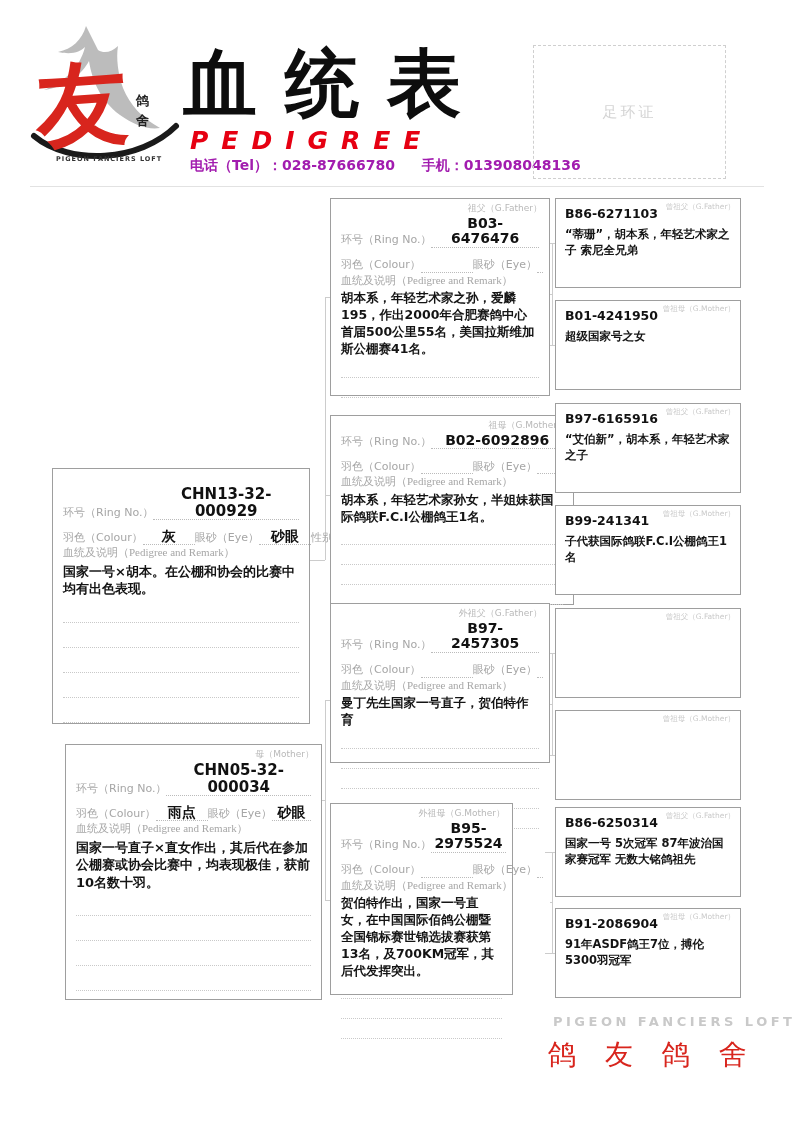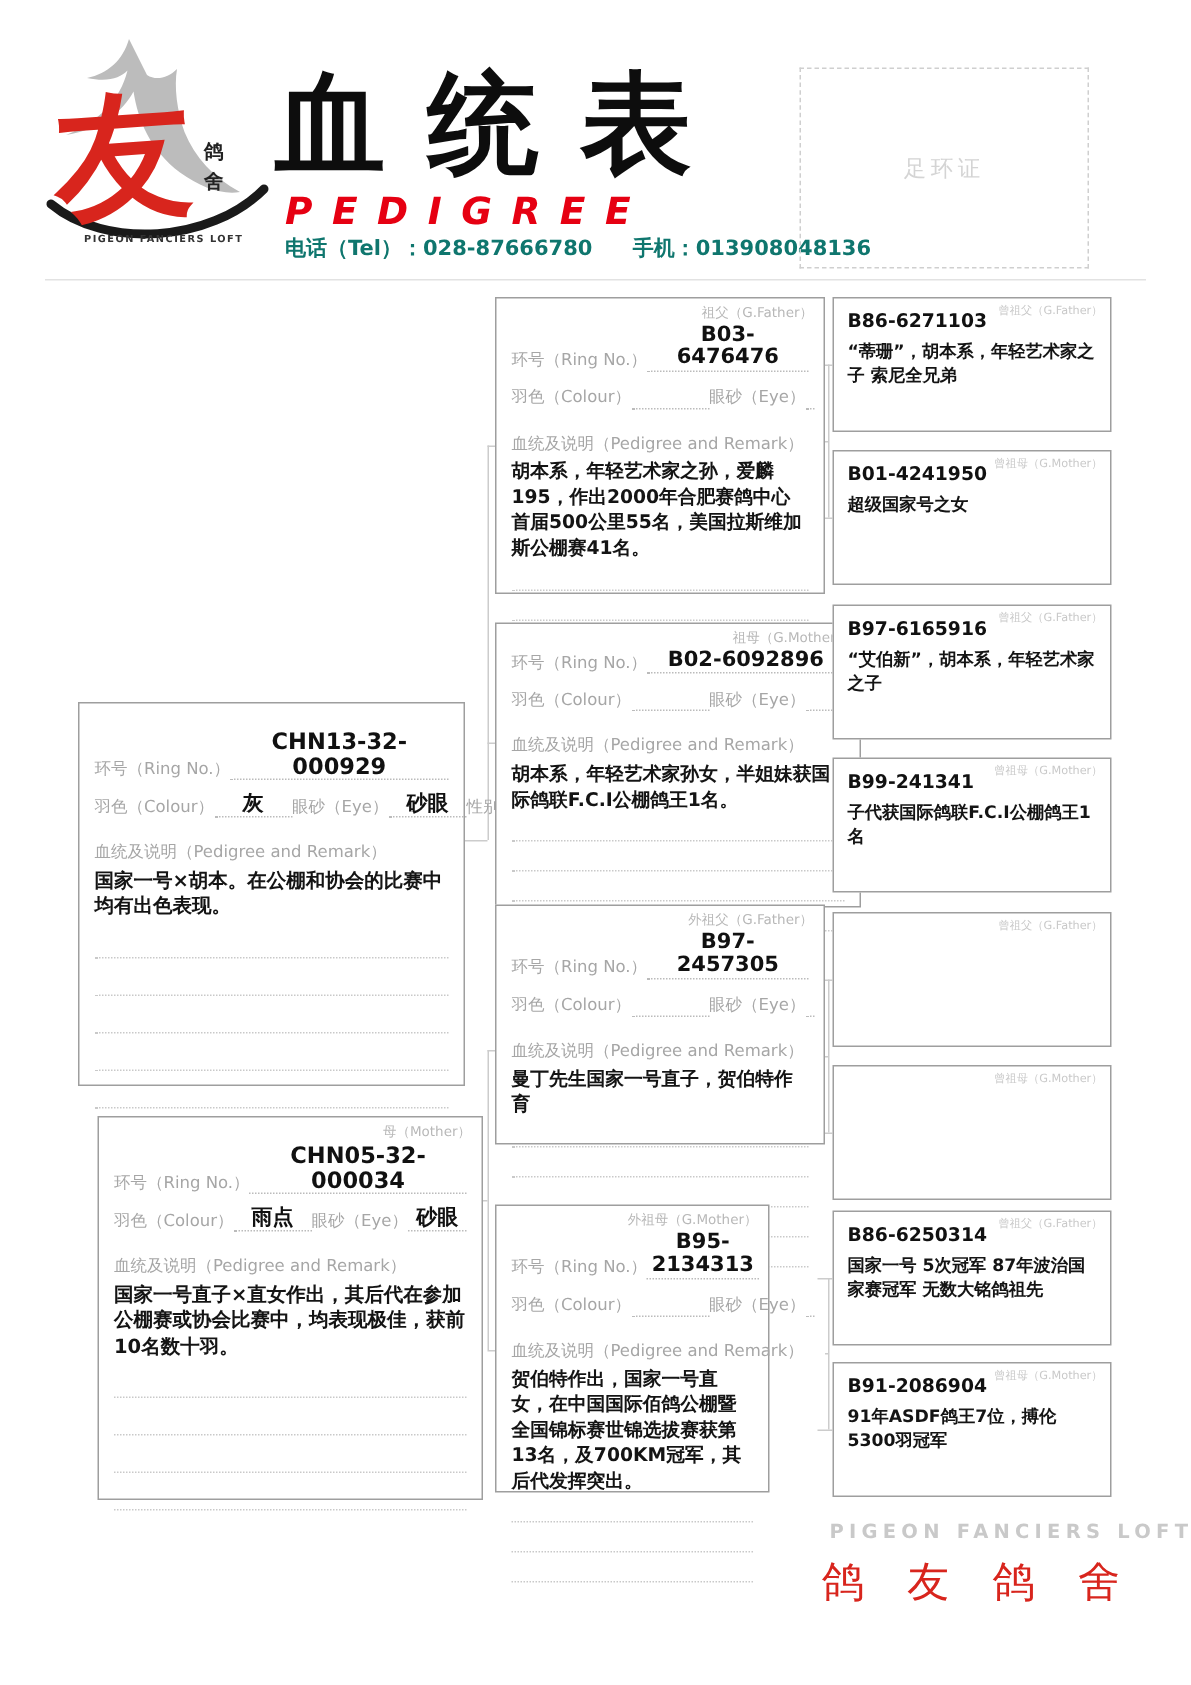--- a/index.html
+++ b/index.html
@@ -12,39 +12,39 @@
   .logo-friend{position:absolute;left:8px;top:38px;font-size:92px;font-weight:bold;color:#d8251d;
     font-family:"DejaVu Serif",serif;transform:rotate(-4deg);line-height:1;}
   .logo-vert{position:absolute;left:108px;top:72px;display:flex;flex-direction:column;gap:2px;
     font-size:13px;font-weight:bold;color:#222;}
   .logo-en{position:absolute;left:28px;top:135px;font-size:6.5px;letter-spacing:1px;color:#333;font-weight:bold;white-space:nowrap;}
 
   .main-title{position:absolute;left:183px;top:46px;font-size:74px;font-weight:bold;color:#0d0d0d;
     letter-spacing:28px;font-family:"DejaVu Serif",serif;line-height:1;white-space:nowrap;}
   .sub-title{position:absolute;left:190px;top:126px;font-size:25px;font-weight:bold;font-style:italic;
     color:#e60012;letter-spacing:13px;white-space:nowrap;}
-  .contact{position:absolute;left:190px;top:157px;font-size:14px;font-weight:bold;color:#0f766e;white-space:nowrap;}
+  .contact{position:absolute;left:190px;top:157px;font-size:14px;font-weight:bold;color:#a21caf;white-space:nowrap;}
   .contact span{margin-right:22px;}
 
   .ring-cert{position:absolute;left:533px;top:45px;width:191px;height:132px;border:1px dashed #cfcfcf;
     display:flex;align-items:center;justify-content:center;}
   .ring-cert span{color:#d4d4d4;font-size:15px;letter-spacing:3px;}
 
   .hdr-divider{position:absolute;left:30px;top:186px;width:734px;border-top:1px solid #e2e2e2;}
 
   
   .box{position:absolute;background:#fff;border:1px solid #9e9e9e;box-sizing:border-box;padding:8px 10px 6px 10px;}
   .rel{position:absolute;top:3px;right:7px;font-size:9px;color:#b8b8b8;white-space:nowrap;}
   .frow{display:flex;align-items:flex-end;margin-top:9px;}
   .flabel{color:#a6a6a6;font-size:11px;white-space:nowrap;line-height:1.3;}
   .fval{border-bottom:1px dotted #bbb;font-weight:bold;font-size:14px;color:#111;
     padding:0 3px 0 3px;min-height:15px;line-height:1.1;}
   .grow{flex:1;text-align:center;}
   .w52{flex:0 0 46px;text-align:center;}
-  .remark-label{margin-top:16px;}
+  .remark-label{margin-top:0;font-family:Liberation Serif, serif;}
   .remark{margin-top:3px;font-weight:bold;color:#141414;font-size:12.5px;line-height:1.35;}
   .rline{border-bottom:1px dotted #c9c9c9;}
   .box.left .rline{height:24px;}
   .box.mid  .rline{height:19px;}
   .box.left .remark{font-size:13px;}
 
   
   .sbox{position:absolute;left:555px;width:186px;height:90px;background:#fff;border:1px solid #9e9e9e;
     box-sizing:border-box;padding:7px 9px;}
   .sbox .rel{font-size:7.5px;color:#c9c9c9;top:3px;right:5px;}
@@ -231,21 +231,21 @@
     <div class="rline"></div>
     <div class="rline"></div>
     <div class="rline"></div>
     <div class="rline"></div>
   </div>
 
   <div class="box mid" style="left:330px;top:803px;width:183px;height:192px">
     <span class="rel">外祖母（G.Mother）</span>
     <div class="frow">
       <span class="flabel">环号（Ring No.）</span>
-      <span class="fval grow">B95-2134313</span>
+      <span class="fval grow">B95-2975524</span>
     </div>
     <div class="frow">
       <span class="flabel">羽色（Colour）</span>
       <span class="fval w52"></span>
       <span class="flabel">眼砂（Eye）</span>
       <span class="fval grow"></span>
     </div>
     <div class="frow remark-label">
       <span class="flabel">血统及说明（Pedigree and Remark）</span>
     </div>

